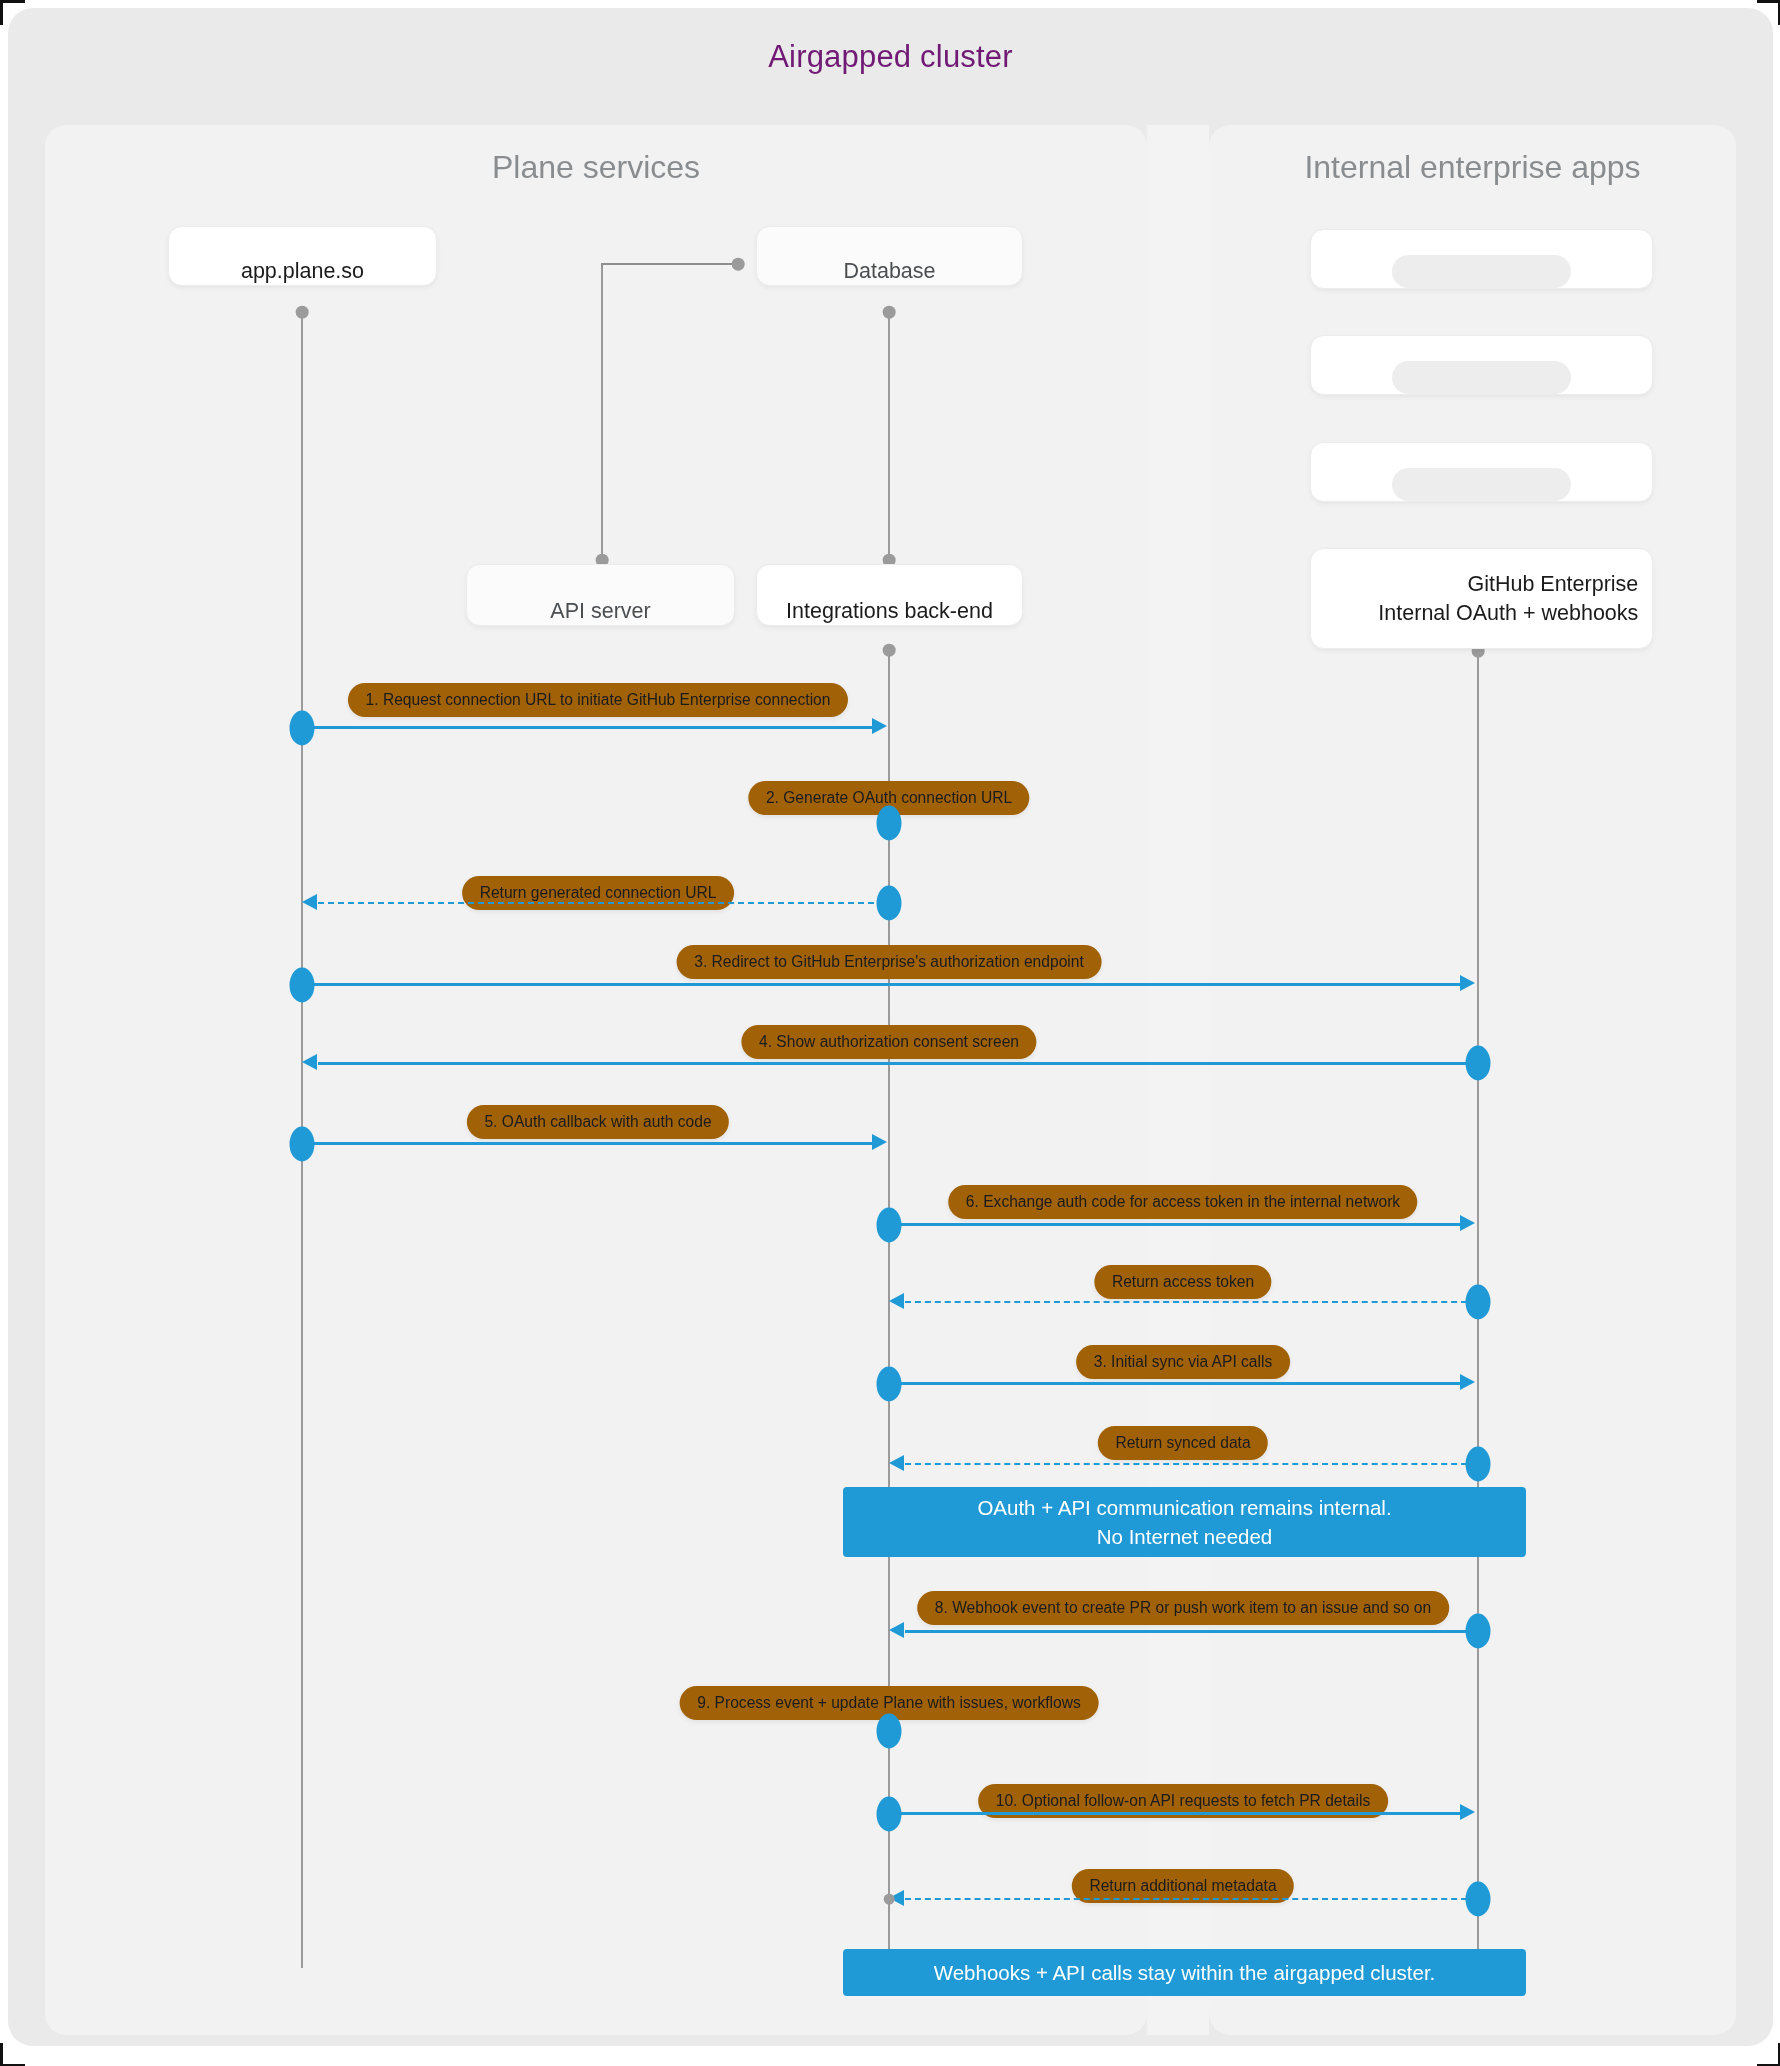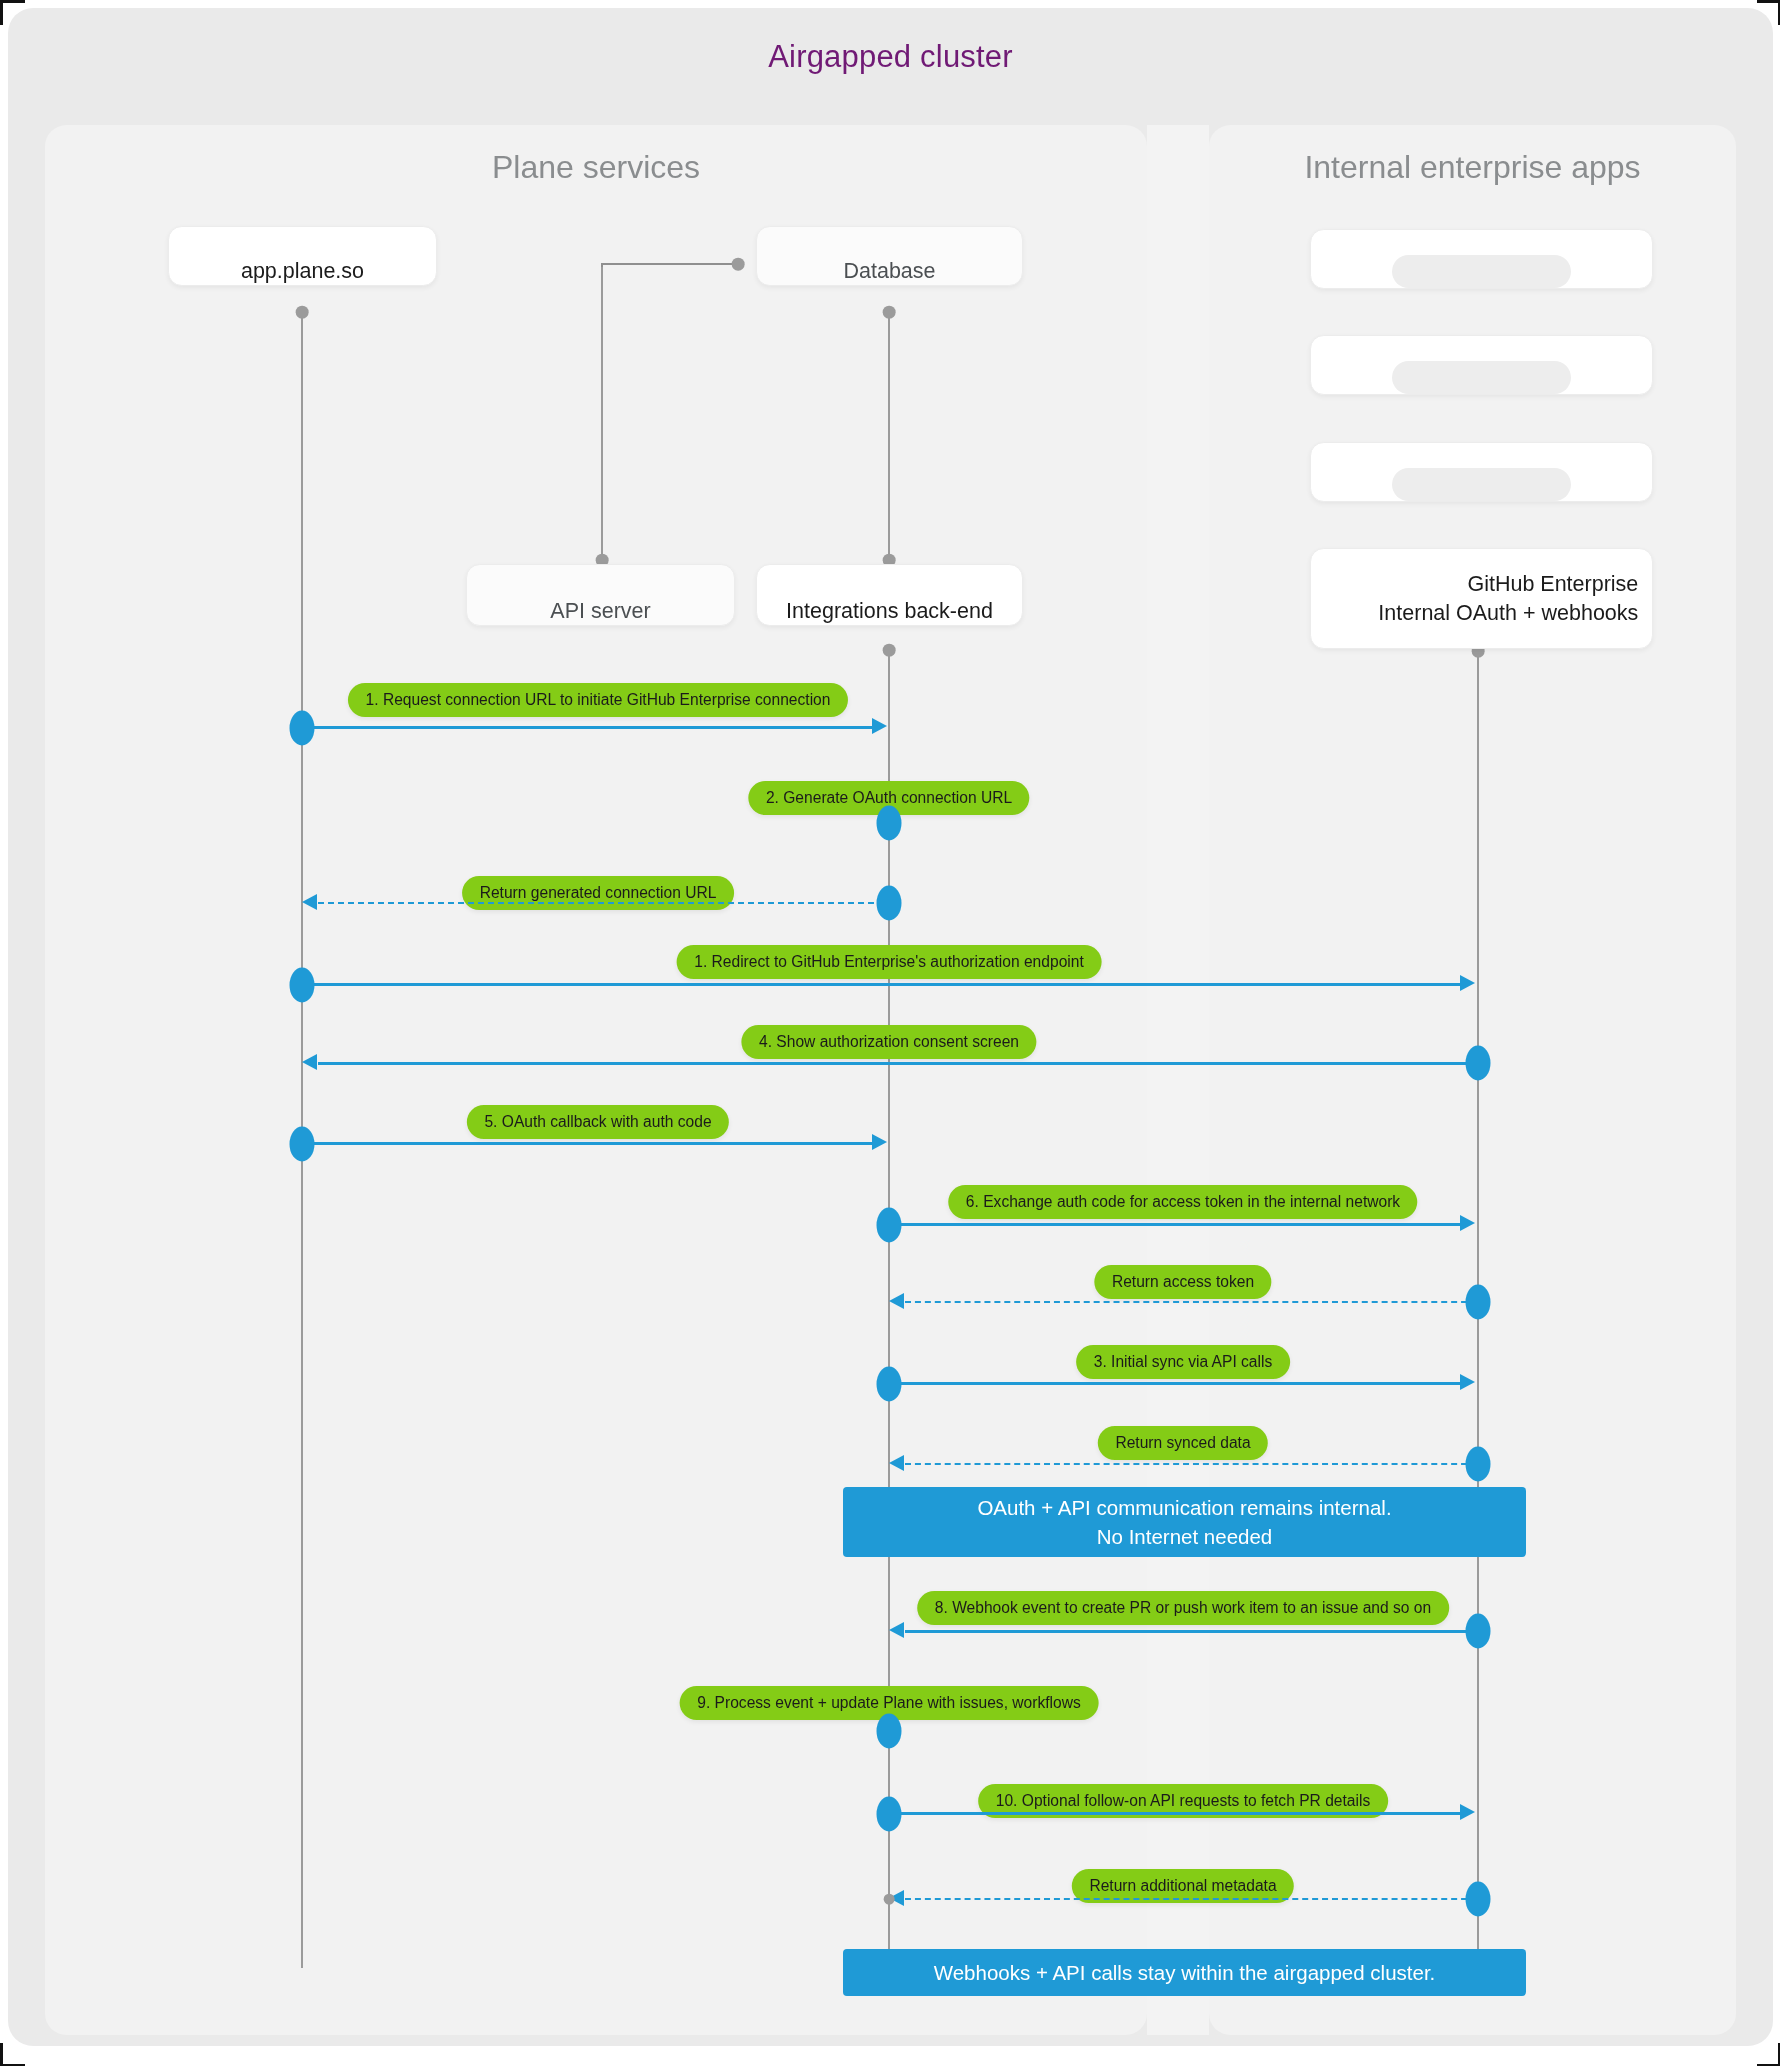--- a/index.html
+++ b/index.html
@@ -129,21 +129,21 @@
     position:absolute;
     width:25px;height:35px;
     border-radius:50%;
     background:#1f9ad6;
     transform:translate(-50%,-50%);
   }
   .activation.gray{background:#9b9b9b;width:10.7px;height:10.7px;}
 
   .msg-label{
     position:absolute;
-    background:#84cc16;
+    background:#a16207;
     border-radius:18.5px;
     box-shadow:0 2px 4.9px rgba(0,0,0,.07);
     font-size:15.6px;
     color:#1b1b1b;
     padding:7.8px 17.6px;
     white-space:nowrap;
     transform:translateX(-50%);
     line-height:1.2;
   }
 
@@ -244,21 +244,21 @@
   <div class="activation" style="left:302px;top:728px;"></div>
 
   <div class="msg-label" style="left:889px;top:781px;">2. Generate OAuth connection URL</div>
   <div class="activation" style="left:889px;top:823px;"></div>
 
   <div class="msg-label" style="left:598px;top:876px;">Return generated connection URL</div>
   <div class="msg-line dashed" style="left:318px;top:902px;width:556px;"></div>
   <div class="arrow-head left" style="left:302px;top:894px;"></div>
   <div class="activation" style="left:889px;top:903px;"></div>
 
-  <div class="msg-label" style="left:889px;top:945px;">1. Redirect to GitHub Enterprise's authorization endpoint</div>
+  <div class="msg-label" style="left:889px;top:945px;">3. Redirect to GitHub Enterprise's authorization endpoint</div>
   <div class="msg-line" style="left:302px;top:983px;width:1159px;"></div>
   <div class="arrow-head right" style="left:1460px;top:975px;"></div>
   <div class="activation" style="left:302px;top:985px;"></div>
 
   <div class="msg-label" style="left:889px;top:1025px;">4. Show authorization consent screen</div>
   <div class="msg-line" style="left:318px;top:1062px;width:1160px;"></div>
   <div class="arrow-head left" style="left:302px;top:1054px;"></div>
   <div class="activation" style="left:1478px;top:1063px;"></div>
 
   <div class="msg-label" style="left:598px;top:1105px;">5. OAuth callback with auth code</div>

